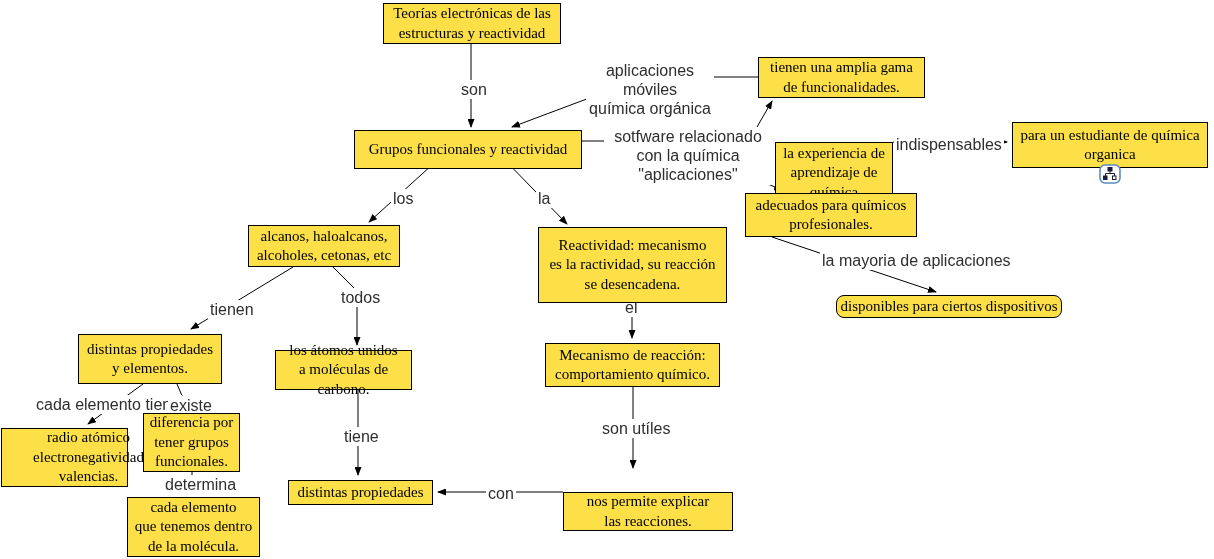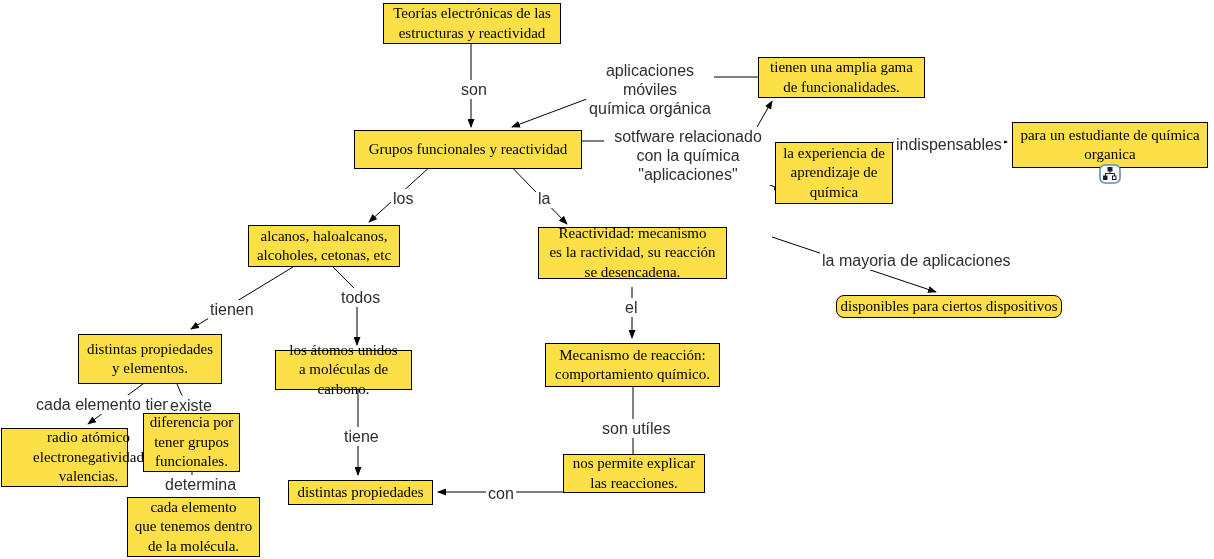--- a/index.html
+++ b/index.html
@@ -100,43 +100,45 @@
   <div class="concept" style="left:383px;top:3px;width:178px;height:41px;">Teorías electrónicas de las
 estructuras y reactividad</div>
   <div class="concept" style="left:354px;top:130px;width:228px;height:39px;">Grupos funcionales y reactividad</div>
   <div class="concept" style="left:758px;top:57px;width:167px;height:41px;">tienen una amplia gama
 de funcionalidades.</div>
   <div class="concept" style="left:775px;top:110px;width:118px;height:62px;margin-top:32px;">la experiencia de
 aprendizaje de
 química</div>
   <div class="concept" style="left:1012px;top:122px;width:196px;height:46px;">para un estudiante de química
 organica</div>
+  <div class="concept" style="left:745px;top:193px;width:172px;height:44px;">adecuados para químicos
+profesionales.</div>
   <div class="concept" style="left:836px;top:295px;width:226px;height:23px;border-radius:8px;">disponibles para ciertos dispositivos</div>
   <div class="concept" style="left:248px;top:225px;width:152px;height:42px;">alcanos, haloalcanos,
 alcoholes, cetonas, etc</div>
-  <div class="concept" style="left:538px;top:227px;width:189px;height:52px;">Reactividad: mecanismo
+  <div class="concept" style="left:538px;top:227px;width:189px;height:76px;">Reactividad: mecanismo
 es la ractividad, su reacción
 se desencadena.</div>
   <div class="concept" style="left:78px;top:334px;width:144px;height:50px;">distintas propiedades
 y elementos.</div>
   <div class="concept" style="left:275px;top:350px;width:137px;height:40px;">los átomos unidos
 a moléculas de carbono.</div>
   <div class="concept" style="left:545px;top:343px;width:175px;height:44px;">Mecanismo de reacción:
 comportamiento químico.</div>
   <div class="concept" style="left:1px;top:428px;width:127px;height:59px;padding-left:48px;">radio atómico
 electronegatividad
 valencias.</div>
   <div class="concept" style="left:143px;top:413px;width:97px;height:59px;">diferencia por
 tener grupos
 funcionales.</div>
   <div class="concept" style="left:127px;top:497px;width:133px;height:60px;">cada elemento
 que tenemos dentro
 de la molécula.</div>
   <div class="concept" style="left:288px;top:480px;width:145px;height:25px;">distintas propiedades</div>
-  <div class="concept" style="left:563px;top:454px;width:142px;height:39px;">nos permite explicar
+  <div class="concept" style="left:563px;top:492px;width:170px;height:39px;">nos permite explicar
 las reacciones.</div>
 
   <svg class="resource-icon" viewBox="0 0 22 20" xmlns="http://www.w3.org/2000/svg">
     <rect x="1" y="1" width="20" height="18" rx="5" ry="5" fill="#ffffff" stroke="#5c8ac2" stroke-width="1.6"></rect>
     <g stroke="#1c1c3a" stroke-width="1" fill="#1c1c3a">
       <rect x="9" y="3.5" width="4" height="3.5"></rect>
       <rect x="4.5" y="12" width="3.5" height="3.5"></rect>
       <rect x="13.5" y="12" width="3.5" height="3.5" fill="#ffffff"></rect>
       <path d="M11,7 L11,9.5 M6.5,12 L6.5,9.5 L15.5,9.5 L15.5,12" fill="none"></path>
     </g>

